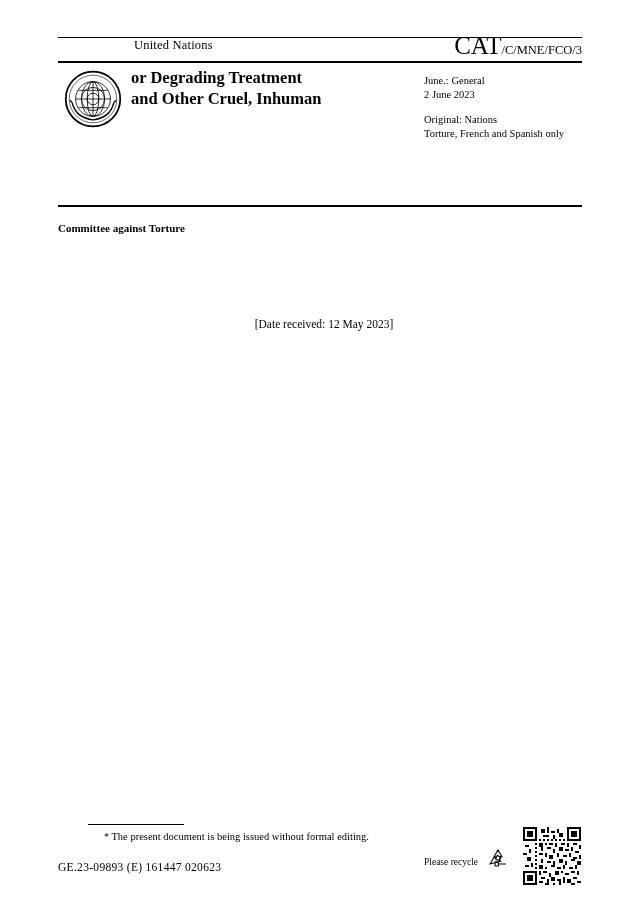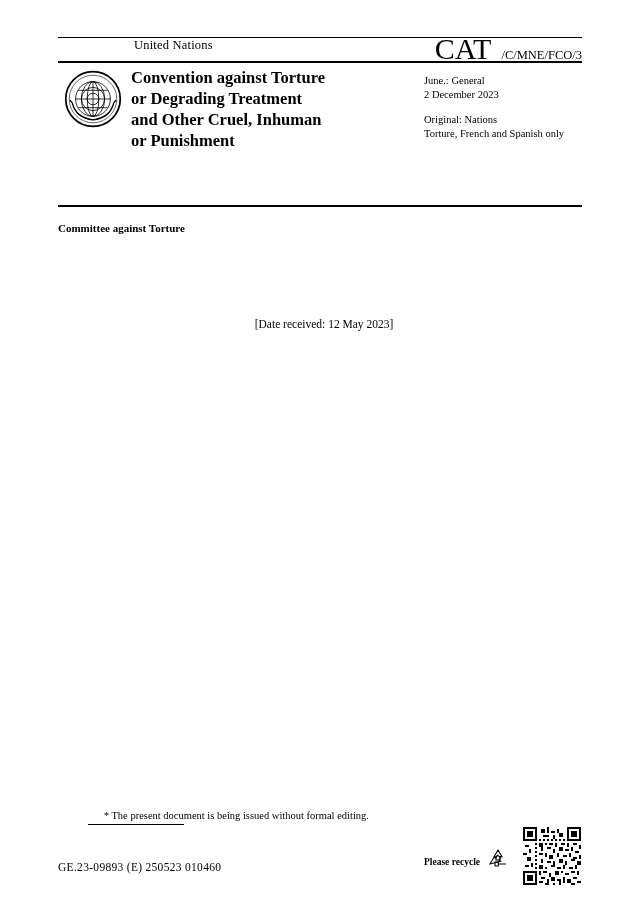--- a/index.html
+++ b/index.html
@@ -41,26 +41,25 @@
     color: #000;
   }
   .symbol {
     position: absolute;
     right: 58px;
     top: 32px;
     text-align: right;
     white-space: nowrap;
   }
   .symbol .sym-main {
-    font-size: 30px;
+    font-size: 25px;
     letter-spacing: 0px;
   }
   .symbol .sym-sub {
     font-size: 12.5px;
-    margin-left: 10px;
   }
   .header-mid-rule {
     position: absolute;
     left: 58px;
     top: 61px;
     width: 524px;
     height: 2px;
     background: #000;
   }
   .header-bottom-rule {
@@ -145,39 +144,39 @@
     position: absolute;
     left: 88px;
     top: 824px;
     width: 96px;
     height: 1px;
     background: #000;
   }
   .fn-text {
     position: absolute;
     left: 104px;
-    top: 810px;
+    top: 831px;
     font-size: 10.5px;
   }
   .fn-text .star { font-size: 10px; }
 
   
   .doc-code {
     position: absolute;
     left: 58px;
     top: 861px;
     font-size: 11.5px;
     letter-spacing: 0.3px;
   }
   .recycle-label {
     position: absolute;
     left: 424px;
     top: 857px;
     font-size: 9.5px;
-    font-weight: bold;
+    font-weight: normal;
     text-align: right;
   }
   .recycle-icon {
     position: absolute;
     left: 487px;
     top: 848px;
     width: 22px;
     height: 20px;
   }
   .qr {
@@ -224,48 +223,46 @@
         <path d="M14 56 L10 52 M86 56 L90 52"></path>
       </g>
       <g stroke="#000" stroke-width="1" fill="none">
         <path d="M22 74 C28 78 36 82 44 84"></path>
         <path d="M78 74 C72 78 64 82 56 84"></path>
       </g>
     </svg>
   </div>
 
   <div class="conv-title">
-    <div>Convention against Torture</div>
     <div>or Degrading Treatment</div>
     <div>and Other Cruel, Inhuman</div>
-    <div>or Punishment</div>
   </div>
 
   <div class="distr">
     <div>June.: General</div>
-    <div>2 December 2023</div>
+    <div>2 June 2023</div>
     <div class="gap"></div>
     <div>Original: Nations</div>
     <div>Torture, French and Spanish only</div>
   </div>
 
   <div class="header-bottom-rule"></div>
 
   <div class="committee">Committee against Torture</div>
 
 
   <div class="date-received">[Date received: 12 May 2023]</div>
 
   <div class="fn-rule"></div>
   <div class="fn-text">
     <span class="star">*</span>
     <span>The present document is being issued without formal editing.</span>
   </div>
 
-  <div class="doc-code">GE.23-09893  (E)    250523   010460</div>
+  <div class="doc-code">GE.23-09893  (E)    161447   020623</div>
 
   <div class="recycle-label">Please recycle</div>
 
   <div class="recycle-icon">
     <svg viewBox="0 0 32 30" width="22" height="20" aria-hidden="true">
       <g fill="none" stroke="#000" stroke-width="1.6">
         <path d="M16 3 L22 13 L19 13 L19 18 L13 18 L13 13 L10 13 Z"></path>
         <path d="M4 24 L10 14 L12.5 15.5 L15 11 L20 13.8 L17.5 18.3 L20 19.8 Z"></path>
         <path d="M28 24 L16.5 24 L16.5 21 L11.5 21 L11.5 27 L16.5 27 L16.5 24"></path>
       </g>

